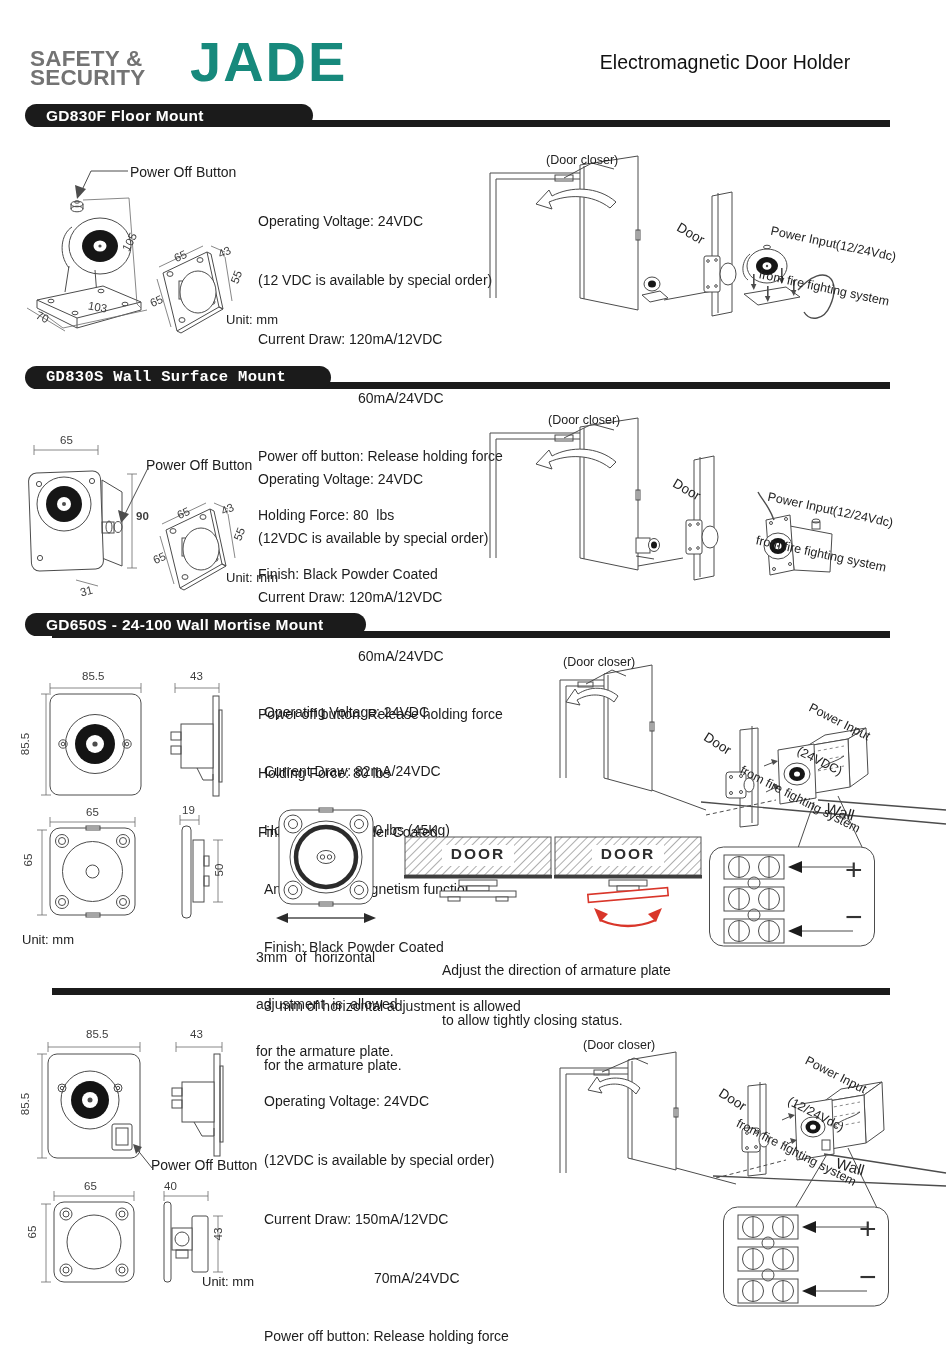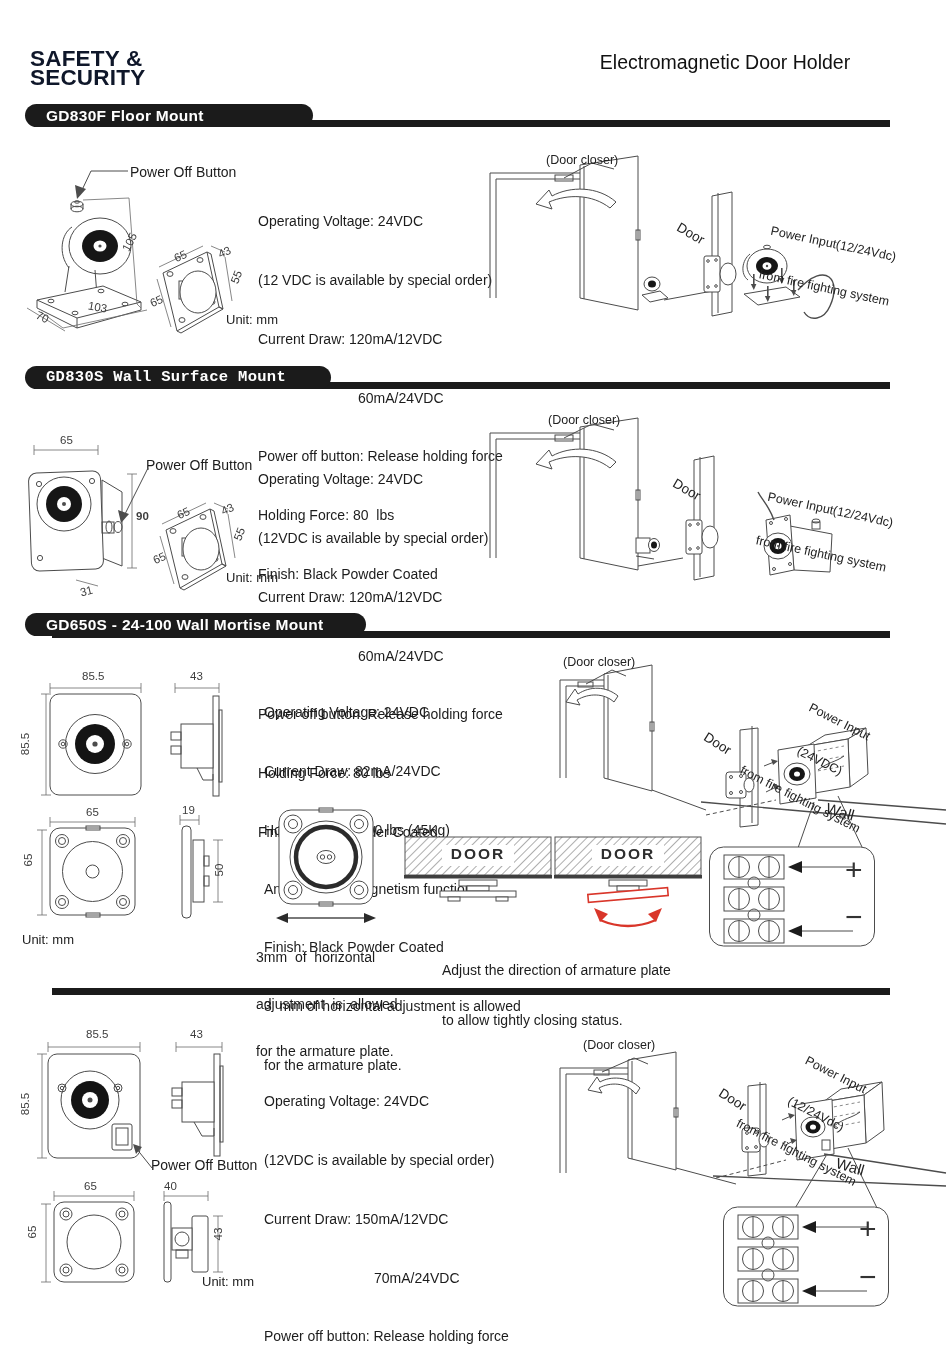--- a/index.html
+++ b/index.html
@@ -7,38 +7,39 @@
         font-family:"Liberation Sans",sans-serif;color:#1c1c1c;}
   .abs{position:absolute;}
   .banner{position:absolute;background:#1b1b1b;color:#fff;font-size:15.5px;font-weight:bold;
           letter-spacing:.3px;height:23px;line-height:23px;border-radius:12px;padding-left:21px;
           white-space:pre;z-index:2;}
   .bbar{position:absolute;height:7px;background:#1b1b1b;z-index:1;}
   .spec{position:absolute;font-size:14px;line-height:19.6px;color:#1c1c1c;white-space:pre;}
   .dim{position:absolute;font-size:11.5px;color:#3d3d3d;white-space:pre;}
   .lbl{position:absolute;font-size:14px;color:#1c1c1c;white-space:pre;}
   .tiny{position:absolute;font-size:12.5px;color:#222;white-space:pre;}
-  .logo{position:absolute;font-weight:bold;color:#0f172a;line-height:19px;font-size:22.5px;letter-spacing:.2px;}
+  .logo{position:absolute;font-weight:bold;color:#737373;line-height:19px;font-size:22.5px;letter-spacing:.2px;}
   .brand{position:absolute;font-weight:bold;color:#17897C;font-size:56px;letter-spacing:2px;line-height:52px;}
   .doctitle{position:absolute;font-size:19.5px;line-height:24px;text-align:center;color:#111;}
   .doorword{position:absolute;font-size:15.5px;font-weight:600;letter-spacing:2px;color:#2e2e2e;text-align:center;}
   .pm{position:absolute;font-size:30px;font-weight:400;color:#333;}
   .wall{position:absolute;font-size:15px;color:#222;}
   svg.abs{overflow:visible;}
   .cap{position:absolute;font-size:14px;color:#1c1c1c;white-space:pre;}
 </style>
 </head>
 <body>
 
 <div class="page">
 
   <div class="logo" style="left:30px;top:49px;">
     <div>SAFETY &amp;</div>
     <div>SECURITY</div>
   </div>
+  <div class="brand" style="left:190px;top:36px;">JADE</div>
   <div class="doctitle" style="left:560px;top:50px;width:330px;">
     <div>Electromagnetic Door Holder</div>
   </div>
 
   <div class="bbar" style="left:52px;top:120px;width:838px;"></div>
   <div class="banner" style="left:25px;top:104px;width:267px;">GD830F Floor Mount</div>
 
   <span class="lbl" style="left:130px;top:164px;">Power Off Button</span>
 
   <svg class="abs" style="left:25px;top:158px;" width="130" height="178" viewBox="0 0 130 178">

